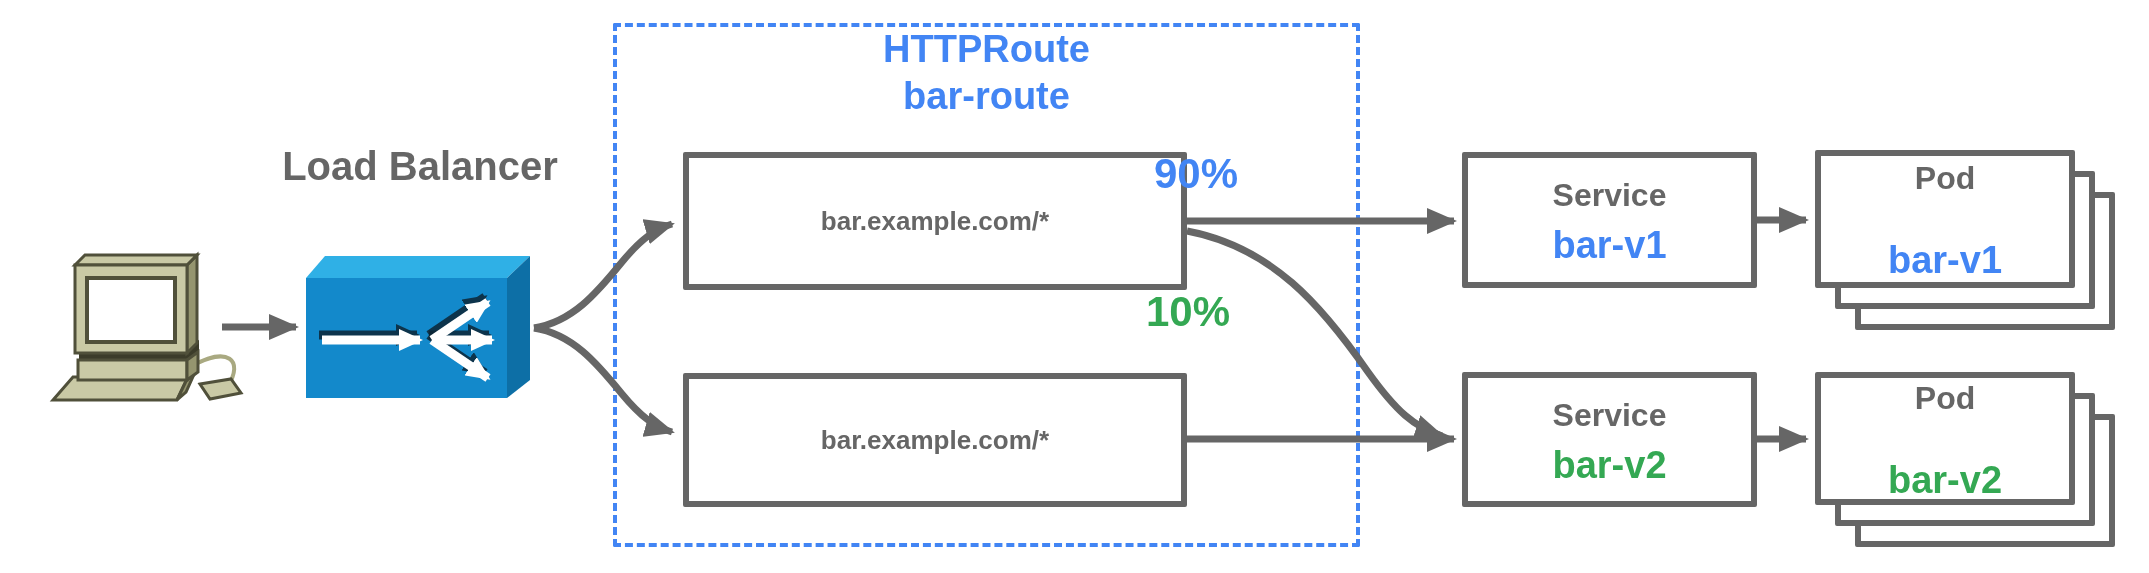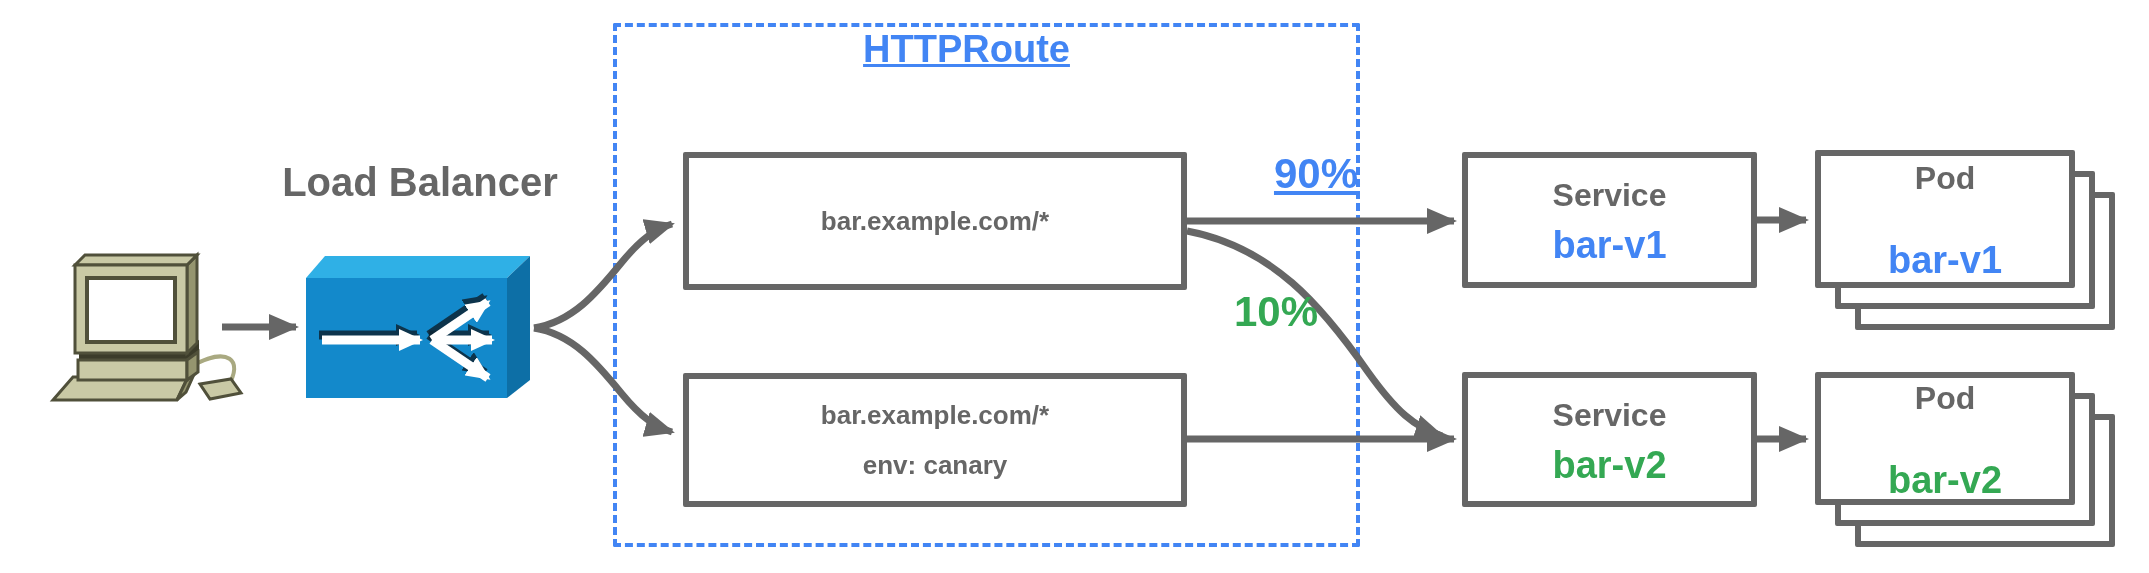--- a/index.html
+++ b/index.html
@@ -2,27 +2,27 @@
 <html style="--blue: #4285F4; --green: #34A853; --gray: #666666; --lb_front: #1389CB; --lb_top: #2FB0E6; --lb_side: #0D6FA6;"><head>
 <meta charset="utf-8">
 <style>
   html,body{margin:0;padding:0;background:#fff;}
   #canvas{
     position:relative;width:2149px;height:573px;background:#fff;overflow:hidden;
     font-family:"Liberation Sans",sans-serif;font-weight:700;
   }
   .abs{position:absolute;}
   
-  #lb-label{left:250px;top:160px;width:340px;text-align:center;
+  #lb-label{left:250px;top:144px;width:340px;text-align:center;
     font-size:40px;color:var(--gray);}
-  #route-title{left:593px;top:26px;width:747px;text-align:center;
-    font-size:38px;line-height:47px;color:var(--blue);text-decoration:underline;}
+  #route-title{left:613px;top:26px;width:747px;text-align:center;
+    font-size:38px;line-height:47px;color:var(--blue);}
   .pct{width:120px;text-align:center;font-size:42px;}
-  #pct-90{left:1256px;top:150px;color:var(--blue);text-decoration:underline;}
-  #pct-10{left:1216px;top:288px;color:var(--green);}
+  #pct-90{left:1136px;top:150px;color:var(--blue);}
+  #pct-10{left:1128px;top:288px;color:var(--green);}
   
   #route-group{left:613px;top:23px;width:747px;height:524px;
     border:4px dashed var(--blue);box-sizing:border-box;border-radius:2px;}
   
   .node{box-sizing:border-box;border:6px solid var(--gray);background:#fff;
     display:flex;flex-direction:column;align-items:center;justify-content:center;
     text-align:center;border-radius:2px;}
   .node .l1{font-size:32px;line-height:50px;color:var(--gray);}
   .node .l2{font-size:38px;line-height:50px;}
   .blue-txt{color:var(--blue);}
@@ -54,20 +54,21 @@
   .pc-cable{stroke:#a9a981;stroke-width:4;fill:none;}
 </style>
 </head>
 <body>
 
 <div id="canvas">
 
   <div class="abs" id="route-group"></div>
   <div class="abs" id="route-title">
     <div>HTTPRoute</div>
+    <div>bar-route</div>
   </div>
 
   <svg class="abs" id="wires" width="2149" height="573" viewBox="0 0 2149 573">
     <defs>
       <marker id="m-gray" markerUnits="userSpaceOnUse" markerWidth="30" markerHeight="26" refX="27" refY="13" orient="auto">
         <path class="mk-gray" d="M0,0 L30,13 L0,26 Z"></path>
       </marker>
       <marker id="m-white" markerUnits="userSpaceOnUse" markerWidth="24" markerHeight="22" refX="21" refY="11" orient="auto">
         <path class="mk-white" d="M0,0 L24,11 L0,22 Z"></path>
       </marker>
@@ -123,21 +124,20 @@
     <line class="wire" x1="1757" y1="439" x2="1806" y2="439" marker-end="url(#m-gray)"></line>
   </svg>
 
   <div class="abs" id="lb-label">Load Balancer</div>
 
   <div class="abs node" id="rule-1">
     <div class="l1">bar.example.com/*</div>
   </div>
   <div class="abs node" id="rule-2">
     <div class="l1">bar.example.com/*</div>
-    <div class="l2">env: canary</div>
   </div>
 
   <div class="abs pct" id="pct-90">90%</div>
   <div class="abs pct" id="pct-10">10%</div>
 
   <div class="abs node" id="service-1">
     <div class="l1">Service</div>
     <div class="l2 blue-txt">bar-v1</div>
   </div>
   <div class="abs node" id="service-2">

